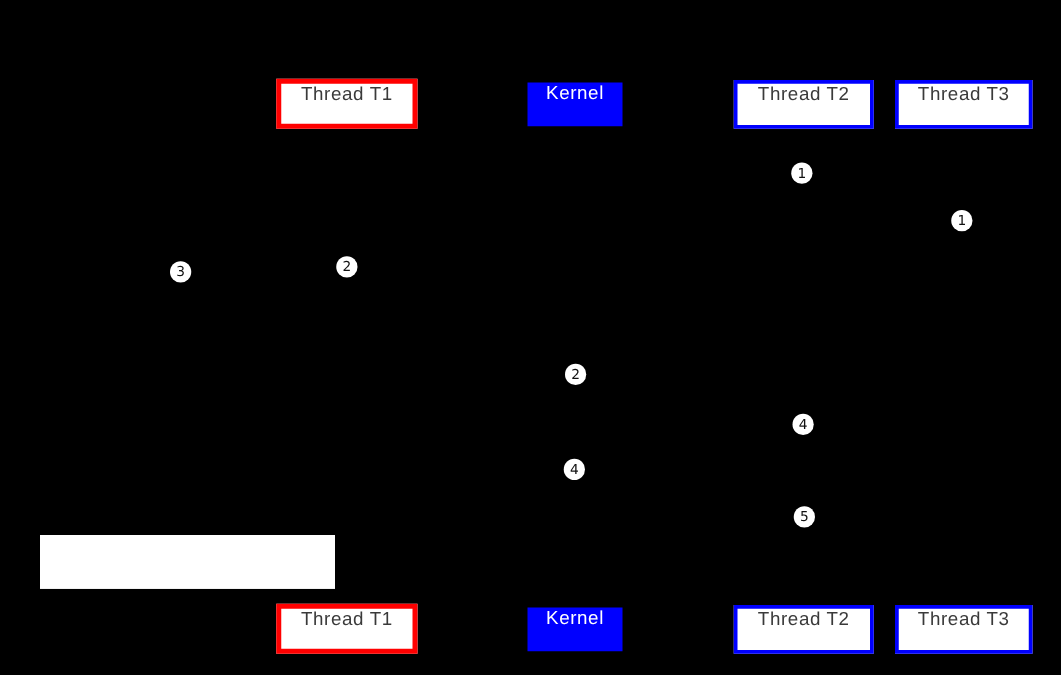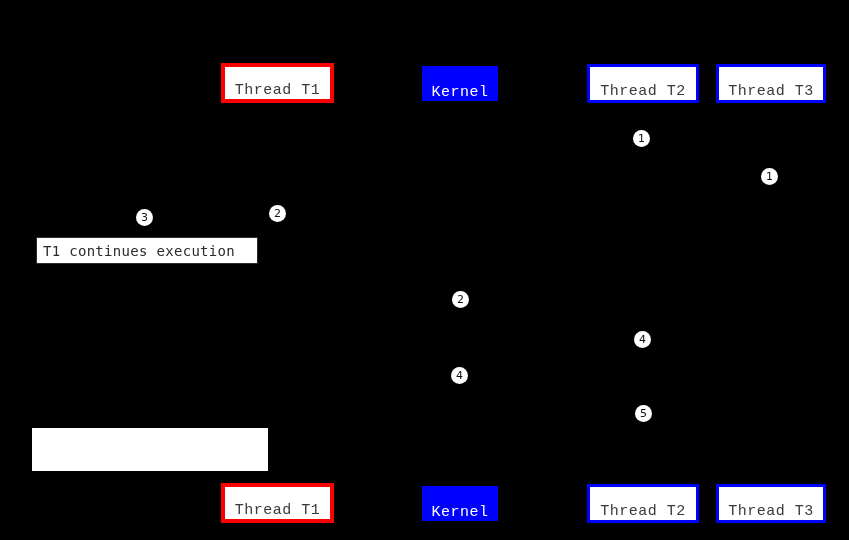--- a/index.html
+++ b/index.html
@@ -14,23 +14,23 @@
     background: #000000;
     overflow: hidden;
     font-family: "DejaVu Sans Mono", "Liberation Mono", monospace;
   }
 
   
   .participant {
     position: absolute;
     box-sizing: border-box;
     display: flex;
-    align-items: flex-end;
+    align-items: flex-start;
     justify-content: center;
-    font-family: Liberation Mono, monospace;
+    font-family: Liberation Sans, sans-serif;
     font-size: 15px;
     letter-spacing: 0.5px;
     white-space: nowrap;
   }
   .participant.light {
     background: #ffffff;
     color: #3a3a3a;
     border-style: solid;
   }
   .participant.solid {
@@ -130,23 +130,20 @@
   </div>
 
   <div class="participant light" style="left:587px; top:484px; width:112px; height:39px; border-width:3px; border-color:#0000ff;">
     <span>Thread T2</span>
   </div>
 
   <div class="participant light" style="left:716px; top:484px; width:110px; height:39px; border-width:3px; border-color:#0000ff;">
     <span>Thread T3</span>
   </div>
 
-  <div class="note" style="left:36px; top:237px; width:222px; height:27px;">
-    <span>T1 continues execution</span>
-  </div>
 
   <div class="blank-box" style="left:32px; top:428px; width:236px; height:43px;"></div>
 
   <div class="step" style="left:633px; top:130px;">1</div>
   <div class="step" style="left:761px; top:168px;">1</div>
   <div class="step" style="left:136px; top:209px;">3</div>
   <div class="step" style="left:269px; top:205px;">2</div>
   <div class="step" style="left:452px; top:291px;">2</div>
   <div class="step" style="left:634px; top:331px;">4</div>
   <div class="step" style="left:451px; top:367px;">4</div>

